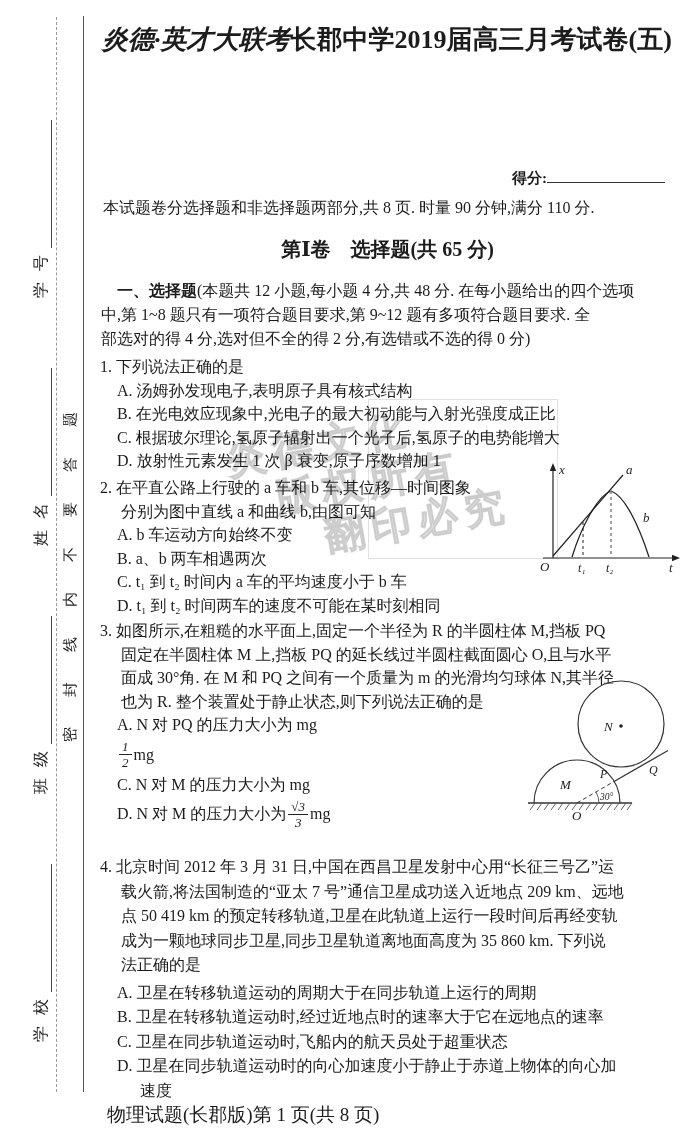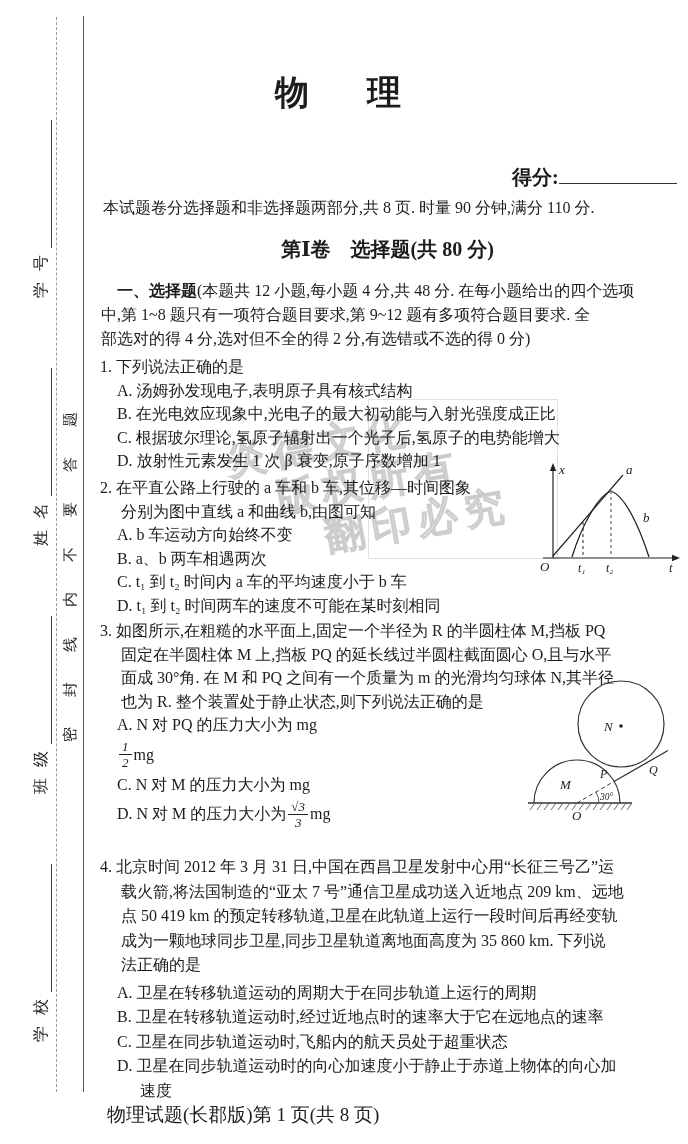--- a/index.html
+++ b/index.html
@@ -30,21 +30,21 @@
     -webkit-text-stroke:1px rgba(160,160,160,0.35);line-height:46px;pointer-events:none;}
   .wm2{padding-left:42px;}
   .wm3{padding-left:84px;}
   .watermark-box{position:absolute;left:368px;top:399px;width:188px;height:158px;border:1px solid #e0e0e0;}
   
   .main-title{position:absolute;left:88px;top:22px;width:598px;text-align:center;
     font-weight:bold;font-size:26px;white-space:nowrap;}
   .title-brand{font-style:italic;font-weight:900;}
   .subject{position:absolute;left:0;top:70px;width:688px;text-align:center;
     font-weight:bold;font-size:34px;letter-spacing:12px;}
-  .score{position:absolute;left:512px;top:164px;font-size:20px;font-weight:bold;}
+  .score{position:absolute;left:512px;top:164px;font-size:15px;font-weight:bold;}
   .score-line{display:inline-block;width:118px;border-bottom:1.5px solid #333;height:18px;}
   .intro{position:absolute;left:103px;top:198px;width:600px;font-size:16px;}
   .section-title{position:absolute;left:95px;top:236px;width:585px;text-align:center;
     font-weight:bold;font-size:20px;}
   
   .instructions{position:absolute;left:101px;top:279px;width:600px;font-size:16px;line-height:24px;}
   .instr-bold{font-weight:bold;margin-left:16px;}
   .instr-lines{white-space:pre-line;}
   .question{position:absolute;left:100px;width:600px;font-size:16px;line-height:23.5px;}
   .q1{top:355px;} .q2{top:476px;} .q3{top:619px;} .q4{top:855px;line-height:24.5px;}
@@ -91,26 +91,28 @@
       <span class="sb-label">姓名</span>
         <span class="sb-line"></span>
     </span>
     <span class="sb-field">
       <span class="sb-label">学号</span>
         <span class="sb-line"></span>
     </span>
   </div>
   <div class="seal-text">密封线内不要答题</div>
 
-  <div class="subject">物　理</div>
+  <div class="main-title">
+    <span class="title-brand">炎德·英才大联考</span><span>长郡中学2019届高三月考试卷(五)</span>
+  </div>
   <div class="score">
     <span>得分:</span><span class="score-line"></span>
   </div>
   <div class="intro">本试题卷分选择题和非选择题两部分,共 8 页. 时量 90 分钟,满分 110 分.</div>
-  <div class="section-title">第Ⅰ卷　选择题(共 80 分)</div>
+  <div class="section-title">第Ⅰ卷　选择题(共 65 分)</div>
 
   <div class="instructions">
     <div><span class="instr-bold">一、选择题</span><span>(本题共 12 小题,每小题 4 分,共 48 分. 在每小题给出的四个选项</span></div>
     <div class="instr-lines">中,第 1~8 题只有一项符合题目要求,第 9~12 题有多项符合题目要求. 全
 部选对的得 4 分,选对但不全的得 2 分,有选错或不选的得 0 分)</div>
   </div>
 
   <div class="question q1">
     <div class="q-stem">1. 下列说法正确的是</div>
     <div class="options">

